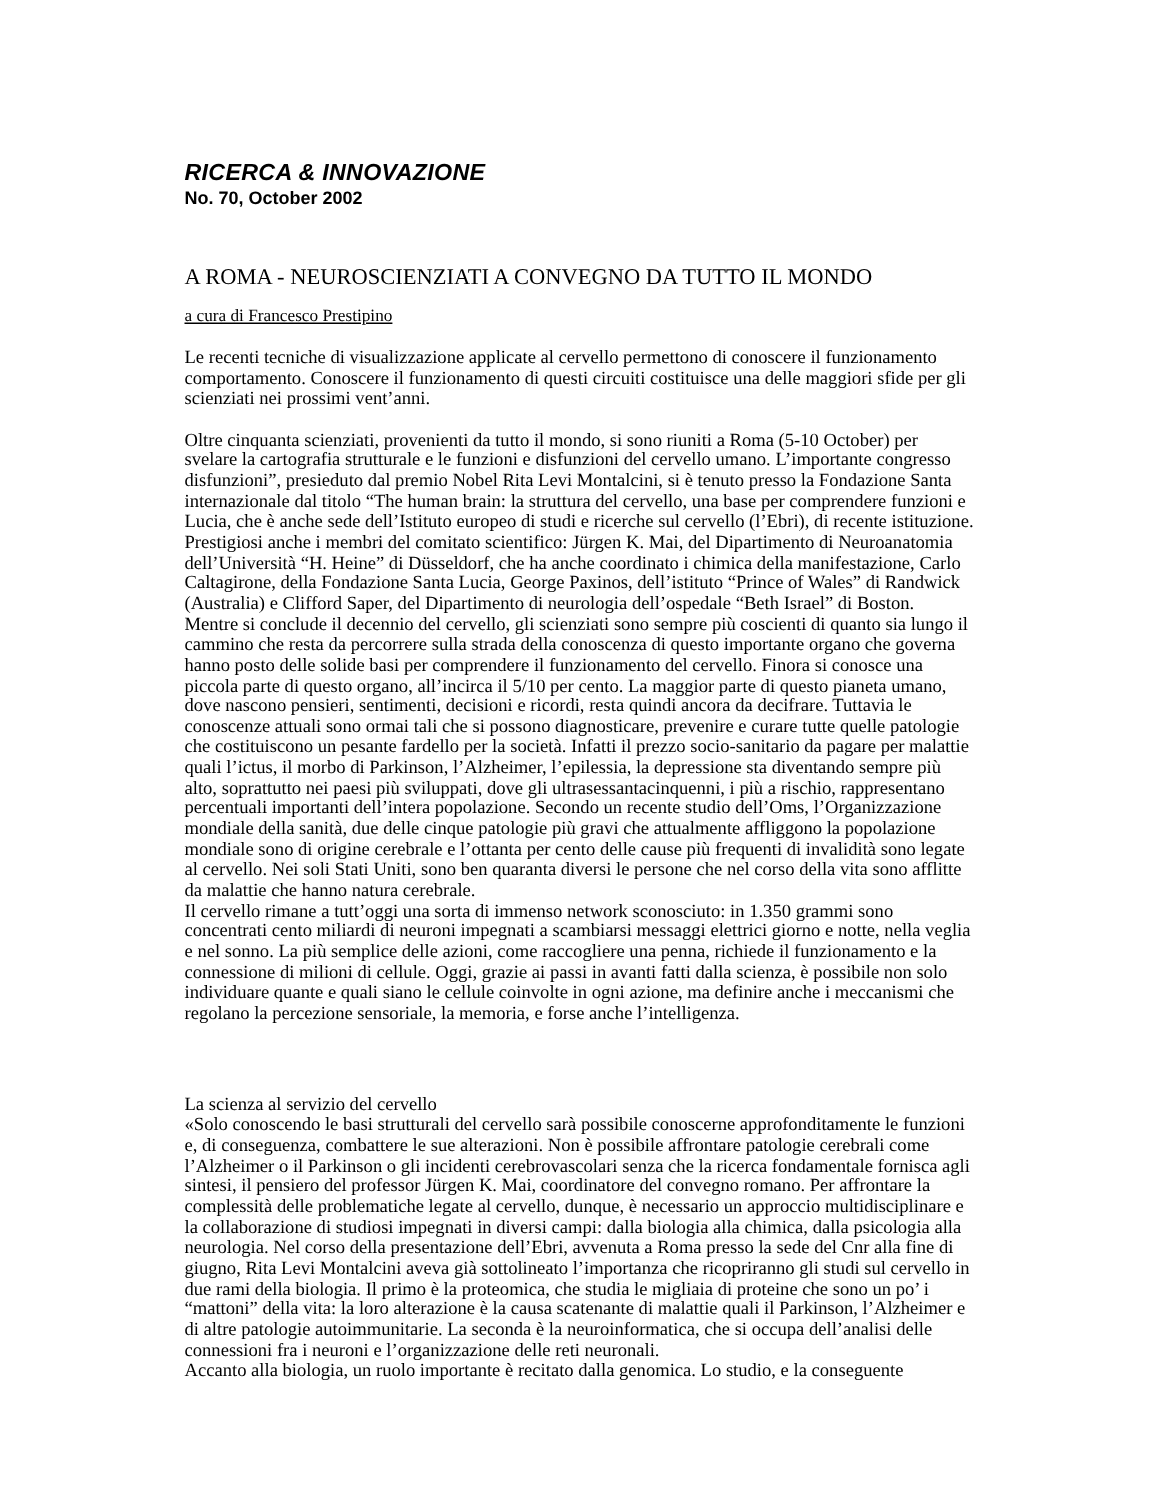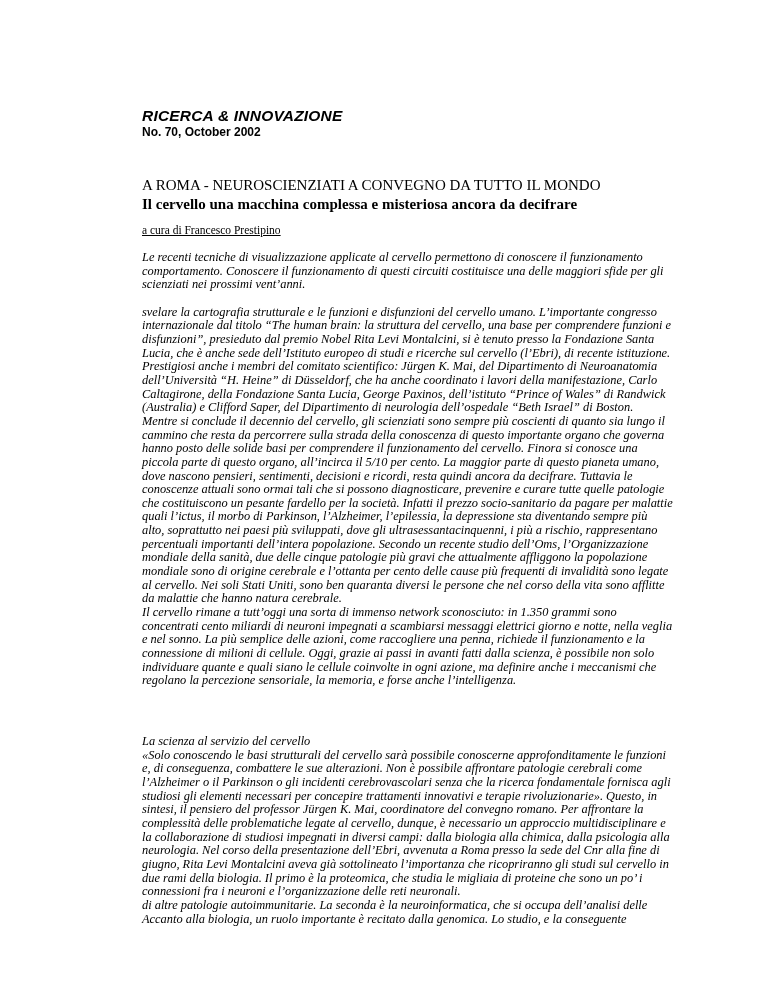--- a/index.html
+++ b/index.html
@@ -6,21 +6,21 @@
   .page{
     position:relative;
     width:768px;
     height:994px;
     background:#ffffff;
     overflow:hidden;
     color:#000;
   }
   .content{
     position:absolute;
-    left:142px;
+    left:123px;
     top:106px;
     width:534px;
   }
   .masthead{
     font:italic 700 15.5px "Liberation Sans", sans-serif;
     line-height:19px;
     letter-spacing:.2px;
   }
   .issue{
     font:700 12px "Liberation Sans", sans-serif;
@@ -43,45 +43,45 @@
     margin-top:9px;
     text-decoration:underline;
   }
   .article-body{
     font:400 12.4px "Liberation Serif", serif;
     line-height:13.66px;
     margin-top:14px;
   }
   .para{margin:0 0 13.66px 0;}
   .para:last-child{margin-bottom:0;margin-top:47px;}
-  .line{white-space:nowrap;font-style:italic;}
+  .line{white-space:nowrap;}
 </style>
 </head>
 <body>
 
 <div class="page">
   <div class="content">
     <div class="masthead">RICERCA &amp; INNOVAZIONE</div>
     <div class="issue">No. 70, October 2002</div>
     <div class="kicker">A ROMA - NEUROSCIENZIATI A CONVEGNO DA TUTTO IL MONDO</div>
-    <div class="headline">Il cervello una macchina complessa e misteriosa ancora da decifrare</div>
     <div class="byline">a cura di Francesco Prestipino</div>
     <div class="article-body">
         <div class="para">
           <div class="line">Le recenti tecniche di visualizzazione applicate al cervello permettono di conoscere il funzionamento</div>
           <div class="line">comportamento. Conoscere il funzionamento di questi circuiti costituisce una delle maggiori sfide per gli</div>
           <div class="line">scienziati nei prossimi vent’anni.</div>
         </div>
         <div class="para">
+          <div class="line">Oltre cinquanta scienziati, provenienti da tutto il mondo, si sono riuniti a Roma (5-10 October) per</div>
           <div class="line">svelare la cartografia strutturale e le funzioni e disfunzioni del cervello umano. L’importante congresso</div>
+          <div class="line">disfunzioni”, presieduto dal premio Nobel Rita Levi Montalcini, si è tenuto presso la Fondazione Santa</div>
           <div class="line">internazionale dal titolo “The human brain: la struttura del cervello, una base per comprendere funzioni e</div>
-          <div class="line">disfunzioni”, presieduto dal premio Nobel Rita Levi Montalcini, si è tenuto presso la Fondazione Santa</div>
           <div class="line">Lucia, che è anche sede dell’Istituto europeo di studi e ricerche sul cervello (l’Ebri), di recente istituzione.</div>
           <div class="line">Prestigiosi anche i membri del comitato scientifico: Jürgen K. Mai, del Dipartimento di Neuroanatomia</div>
-          <div class="line">dell’Università “H. Heine” di Düsseldorf, che ha anche coordinato i lavori della manifestazione, Carlo</div>
+          <div class="line">dell’Università “H. Heine” di Düsseldorf, che ha anche coordinato i chimica della manifestazione, Carlo</div>
           <div class="line">Caltagirone, della Fondazione Santa Lucia, George Paxinos, dell’istituto “Prince of Wales” di Randwick</div>
           <div class="line">(Australia) e Clifford Saper, del Dipartimento di neurologia dell’ospedale “Beth Israel” di Boston.</div>
           <div class="line">Mentre si conclude il decennio del cervello, gli scienziati sono sempre più coscienti di quanto sia lungo il</div>
           <div class="line">cammino che resta da percorrere sulla strada della conoscenza di questo importante organo che governa</div>
           <div class="line">hanno posto delle solide basi per comprendere il funzionamento del cervello. Finora si conosce una</div>
           <div class="line">piccola parte di questo organo, all’incirca il 5/10 per cento. La maggior parte di questo pianeta umano,</div>
           <div class="line">dove nascono pensieri, sentimenti, decisioni e ricordi, resta quindi ancora da decifrare. Tuttavia le</div>
           <div class="line">conoscenze attuali sono ormai tali che si possono diagnosticare, prevenire e curare tutte quelle patologie</div>
           <div class="line">che costituiscono un pesante fardello per la società. Infatti il prezzo socio-sanitario da pagare per malattie</div>
           <div class="line">quali l’ictus, il morbo di Parkinson, l’Alzheimer, l’epilessia, la depressione sta diventando sempre più</div>
@@ -96,26 +96,26 @@
           <div class="line">e nel sonno. La più semplice delle azioni, come raccogliere una penna, richiede il funzionamento e la</div>
           <div class="line">connessione di milioni di cellule. Oggi, grazie ai passi in avanti fatti dalla scienza, è possibile non solo</div>
           <div class="line">individuare quante e quali siano le cellule coinvolte in ogni azione, ma definire anche i meccanismi che</div>
           <div class="line">regolano la percezione sensoriale, la memoria, e forse anche l’intelligenza.</div>
         </div>
         <div class="para">
           <div class="line">La scienza al servizio del cervello</div>
           <div class="line">«Solo conoscendo le basi strutturali del cervello sarà possibile conoscerne approfonditamente le funzioni</div>
           <div class="line">e, di conseguenza, combattere le sue alterazioni. Non è possibile affrontare patologie cerebrali come</div>
           <div class="line">l’Alzheimer o il Parkinson o gli incidenti cerebrovascolari senza che la ricerca fondamentale fornisca agli</div>
-          <div class="line">studiosi gli elementi necessari per concepire trattamenti innovativi e terapie rivoluzionarie». Questo, in</div>
           <div class="line">sintesi, il pensiero del professor Jürgen K. Mai, coordinatore del convegno romano. Per affrontare la</div>
           <div class="line">complessità delle problematiche legate al cervello, dunque, è necessario un approccio multidisciplinare e</div>
           <div class="line">la collaborazione di studiosi impegnati in diversi campi: dalla biologia alla chimica, dalla psicologia alla</div>
           <div class="line">neurologia. Nel corso della presentazione dell’Ebri, avvenuta a Roma presso la sede del Cnr alla fine di</div>
           <div class="line">giugno, Rita Levi Montalcini aveva già sottolineato l’importanza che ricopriranno gli studi sul cervello in</div>
           <div class="line">due rami della biologia. Il primo è la proteomica, che studia le migliaia di proteine che sono un po’ i</div>
+          <div class="line">“mattoni” della vita: la loro alterazione è la causa scatenante di malattie quali il Parkinson, l’Alzheimer e</div>
+          <div class="line">di altre patologie autoimmunitarie. La seconda è la neuroinformatica, che si occupa dell’analisi delle</div>
           <div class="line">connessioni fra i neuroni e l’organizzazione delle reti neuronali.</div>
-          <div class="line">di altre patologie autoimmunitarie. La seconda è la neuroinformatica, che si occupa dell’analisi delle</div>
           <div class="line">Accanto alla biologia, un ruolo importante è recitato dalla genomica. Lo studio, e la conseguente</div>
         </div>
       </div>
   </div>
 </div>
 
 </body></html>

